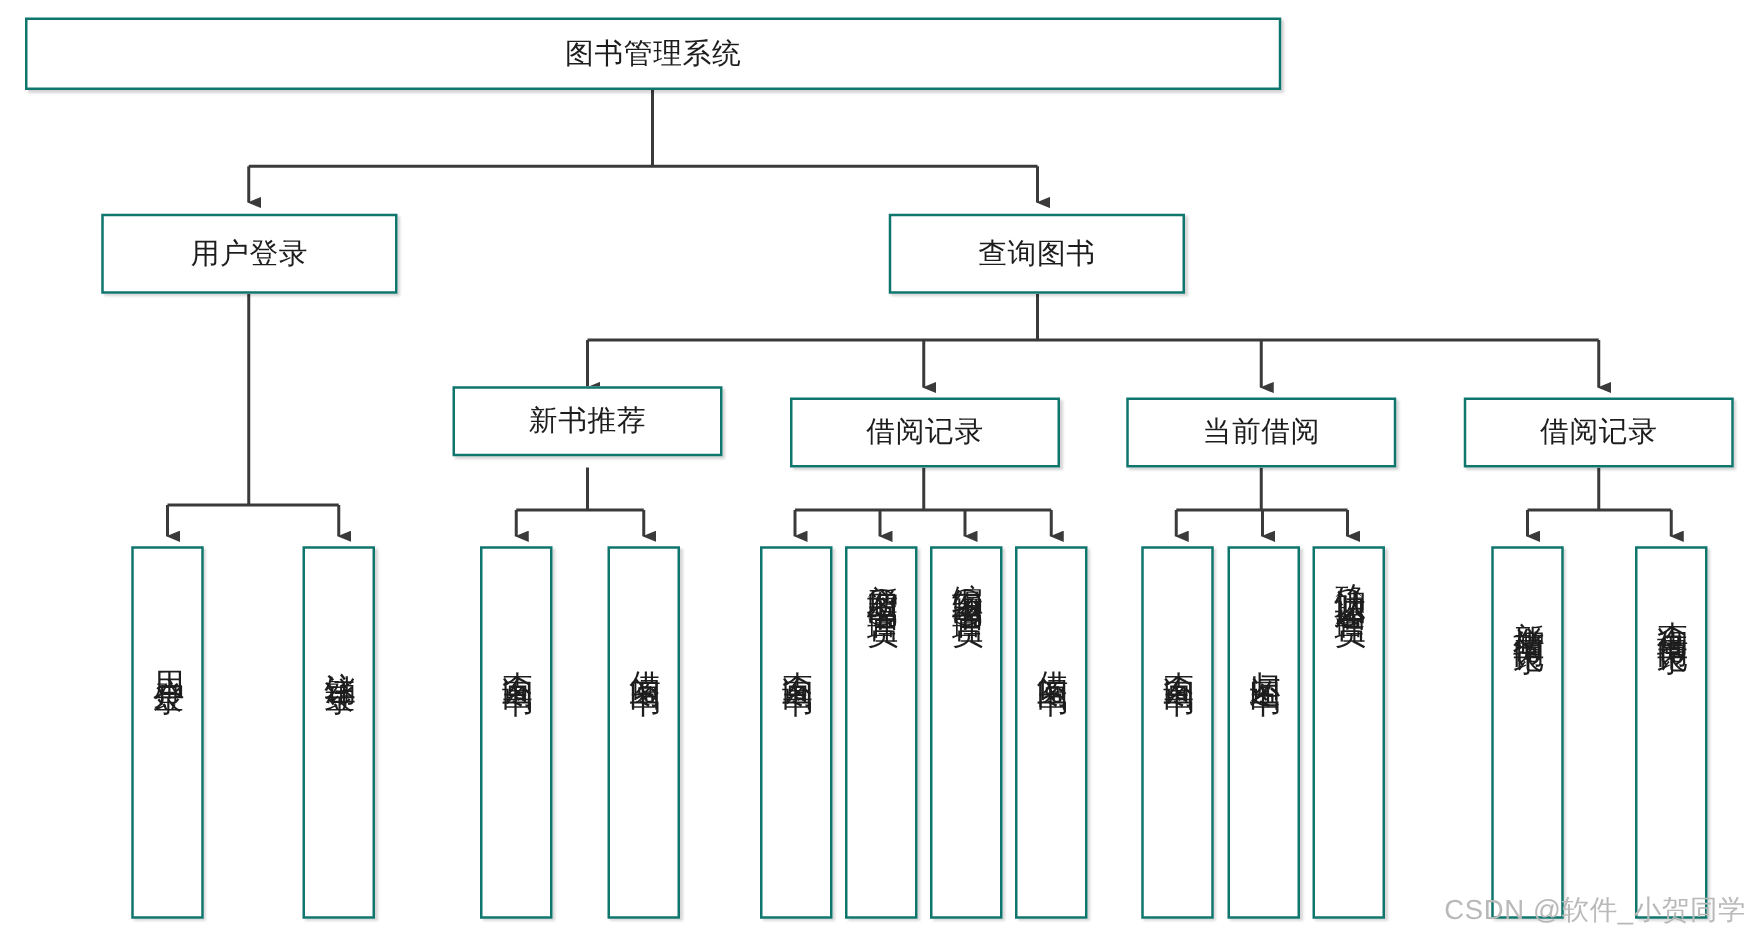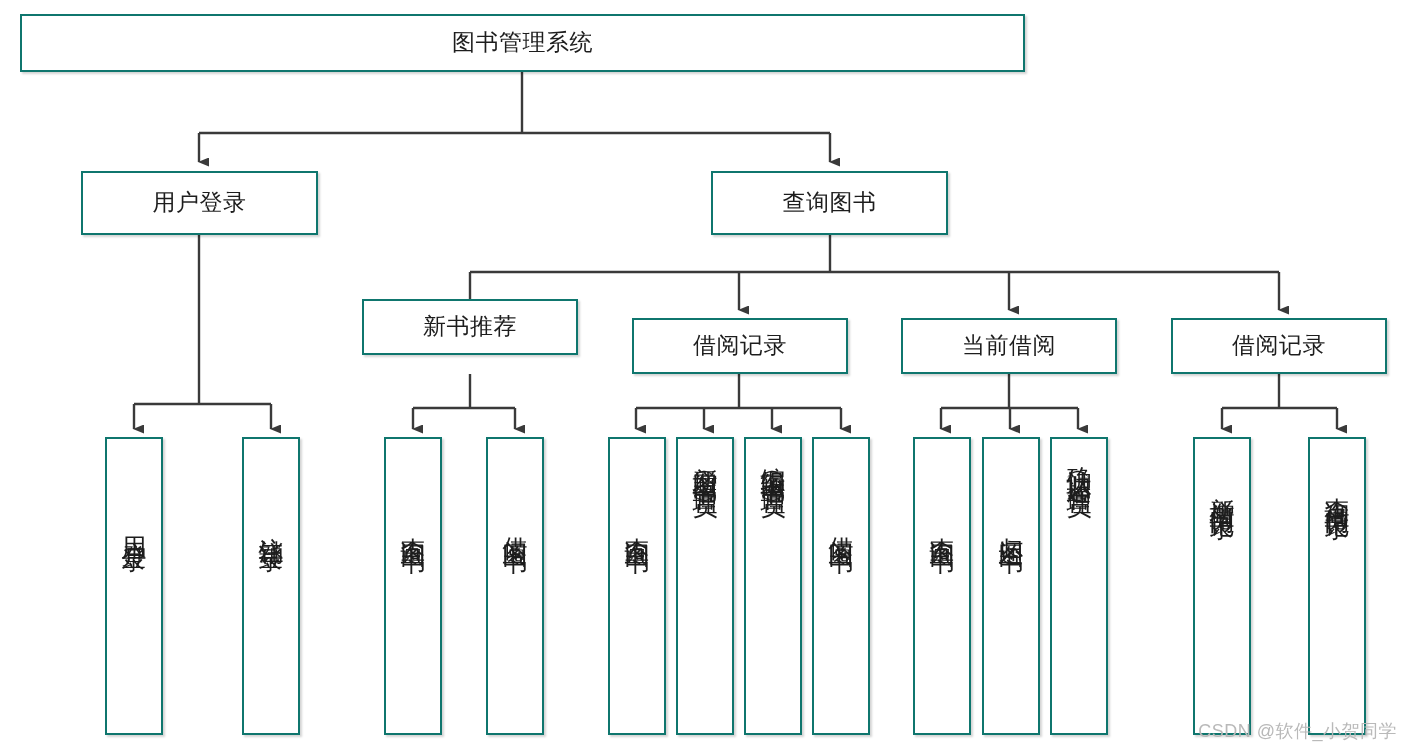--- a/index.html
+++ b/index.html
@@ -63,21 +63,21 @@
     text-orientation: upright;
     font-size: 25px;
     letter-spacing: 4px;
     line-height: 1;
     white-space: nowrap;
   }
   .watermark {
     position: absolute;
     right: 8px;
     bottom: 4px;
-    font-size: 18px;
+    font-size: 22px;
     color: #b9b9b9;
     letter-spacing: 0.5px;
     z-index: 5;
     white-space: nowrap;
   }
 </style>
 </head>
 <body>
 
 <div id="diagram-canvas">
@@ -139,21 +139,21 @@
   </div>
 
   <div class="node horiz" style="left:81px; top:171px; width:237px; height:64px;">
     <span class="node-label">用户登录</span>
   </div>
 
   <div class="node horiz" style="left:711px; top:171px; width:237px; height:64px;">
     <span class="node-label">查询图书</span>
   </div>
 
-  <div class="node horiz" style="left:362px; top:299px; width:216px; height:56px;">
+  <div class="node horiz" style="left:362px; top:309px; width:216px; height:56px;">
     <span class="node-label">新书推荐</span>
   </div>
 
   <div class="node horiz" style="left:632px; top:318px; width:216px; height:56px;">
     <span class="node-label">借阅记录</span>
   </div>
 
   <div class="node horiz" style="left:1171px; top:318px; width:216px; height:56px;">
     <span class="node-label">借阅记录</span>
   </div>

